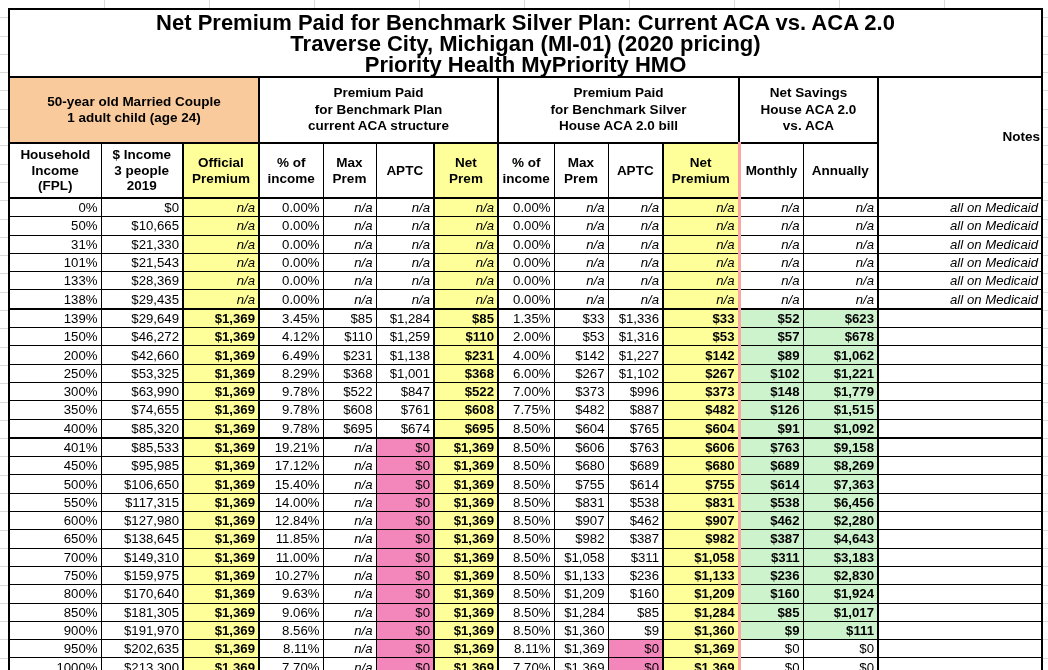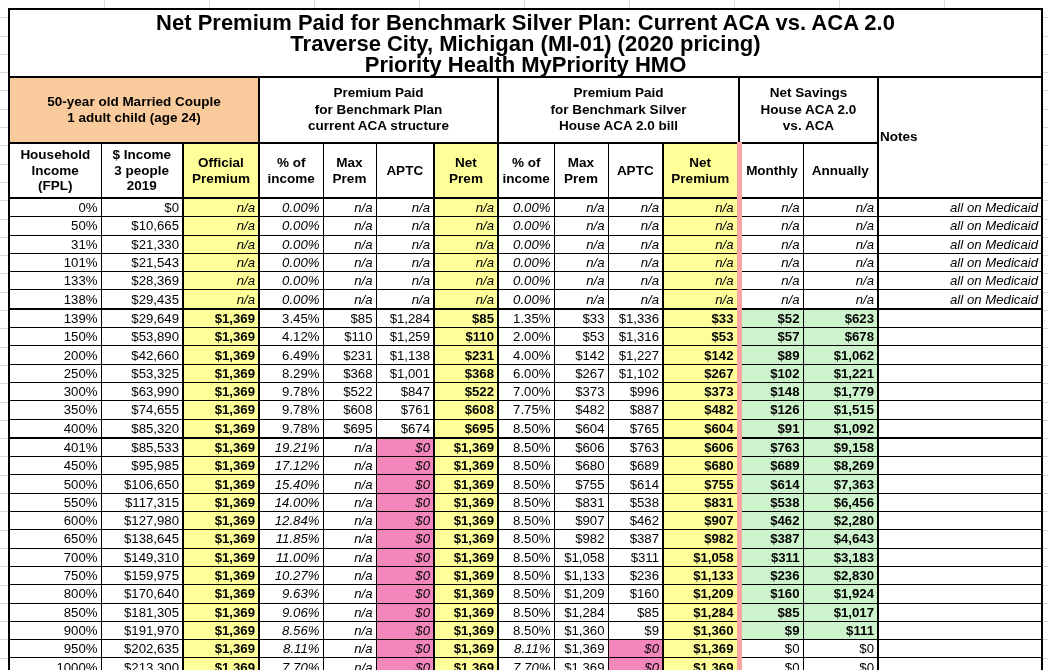--- a/index.html
+++ b/index.html
@@ -23,31 +23,31 @@
     font-weight:bold;font-size:13.5px;line-height:16.5px;white-space:pre-line;}
   .household-hdr{background:var(--orange,#F9CB9C);font-size:15px;line-height:19px;margin-top:12px;}
   
   .colhdr-row th{height:51px;border-bottom:2px solid #000;text-align:center;vertical-align:middle;
     font-weight:bold;font-size:13.5px;line-height:15.5px;white-space:pre-line;background:#fff;}
   .notes-hdr{font-size:13.5px;}
   
   .data-row td{height:17.3px;font-size:13.2px;text-align:right;padding:0 3px;
     white-space:nowrap;vertical-align:middle;background:#fff;}
   .na{font-style:italic;text-align:center;}
-  .ital{font-style:italic;}
+  .ital{}
   .money{font-weight:bold;}
   .yellow{background:var(--yellow,#FFFF99) !important;}
   .pink{background:var(--pink,#F386BB) !important;}
   .green{background:var(--green,#CDF3CD) !important;margin-left:41px;}
   .note-text{font-style:italic;text-align:center;margin-left:24px;}
   .c13{text-align:center;}
   
   .c2,.vb-l{border-left:2px solid #000;margin-top:36px;}
   .c2,.c6,.c10{border-left:2px solid #000;border-right:2px solid #000;}
-  .c11{border-left:5px solid #fca5a5;}
+  .c11{border-left:3px solid #fca5a5;}
   .c12{border-right:2px solid #000;}
   
   tr.group-end td{border-bottom:2px solid #000;}
 </style>
 </head>
 <body>
 
 <table class="sheet">
   <colgroup>
     <col class="w0">
@@ -78,21 +78,21 @@
 1 adult child (age 24)</td>
       <td colspan="4" class="vb-l">Premium Paid
 for Benchmark Plan
 current ACA structure</td>
       <td colspan="4" class="vb-l">Premium Paid
 for Benchmark Silver
 House ACA 2.0 bill</td>
       <td colspan="2" class="vb-l">Net Savings
 House ACA 2.0
 vs. ACA</td>
-      <td rowspan="2" class="vb-l notes-hdr" style="font-weight:bold;text-align:left;">Notes</td>
+      <td rowspan="2" class="vb-l notes-hdr" style="font-weight:bold;text-align:right;">Notes</td>
     </tr>
     <tr class="colhdr-row">
       <th class="c0h">Household
 Income
 (FPL)</th>
       <th>$ Income
 3 people
 2019</th>
       <th class="c2 yellow">Official
 Premium</th>
@@ -222,21 +222,21 @@
         <td class="c7">1.35%</td>
         <td class="c8">$33</td>
         <td class="c9">$1,336</td>
         <td class="c10 yellow money">$33</td>
         <td class="c11 green money">$52</td>
         <td class="c12 green money">$623</td>
         <td class="c13"></td>
       </tr>
       <tr class="data-row">
         <td class="c0">150%</td>
-        <td class="c1">$53,890</td>
+        <td class="c1">$46,272</td>
         <td class="c2 yellow money">$1,369</td>
         <td class="c3">4.12%</td>
         <td class="c4">$110</td>
         <td class="c5">$1,259</td>
         <td class="c6 yellow money">$110</td>
         <td class="c7">2.00%</td>
         <td class="c8">$53</td>
         <td class="c9">$1,316</td>
         <td class="c10 yellow money">$53</td>
         <td class="c11 green money">$57</td>

